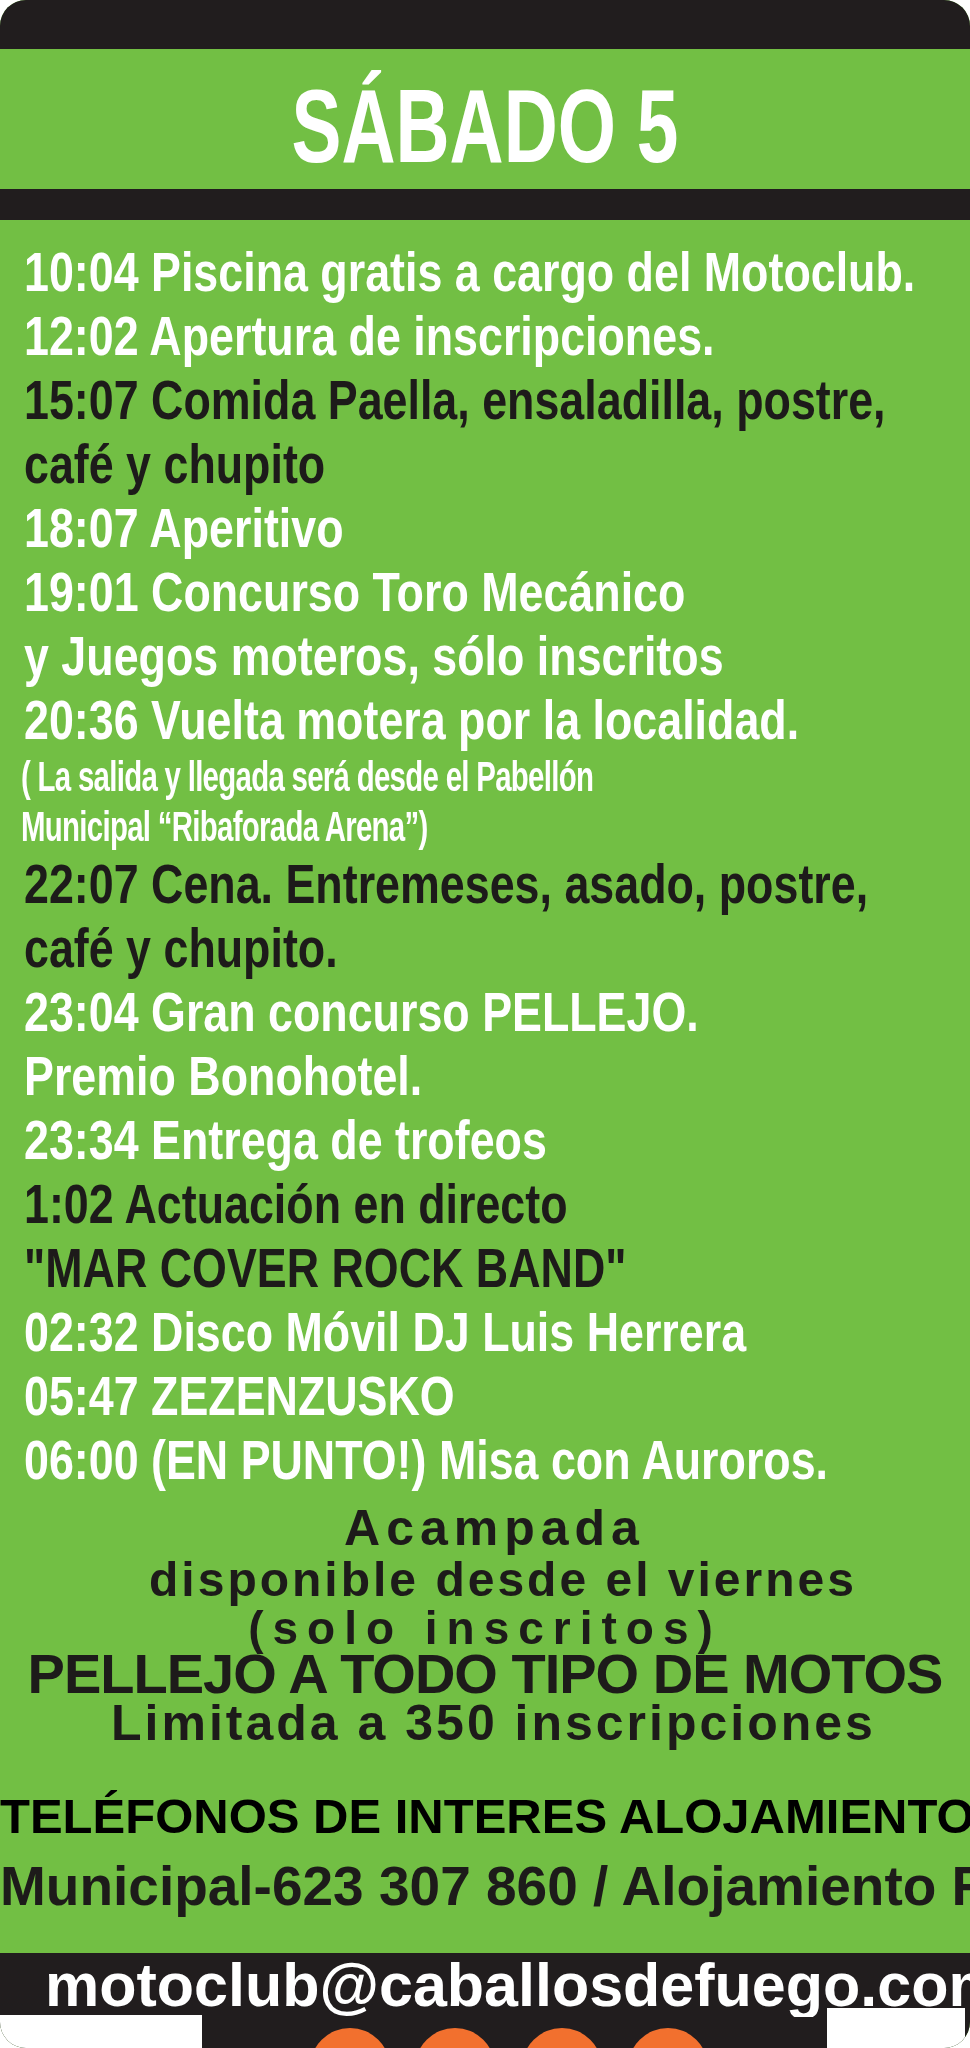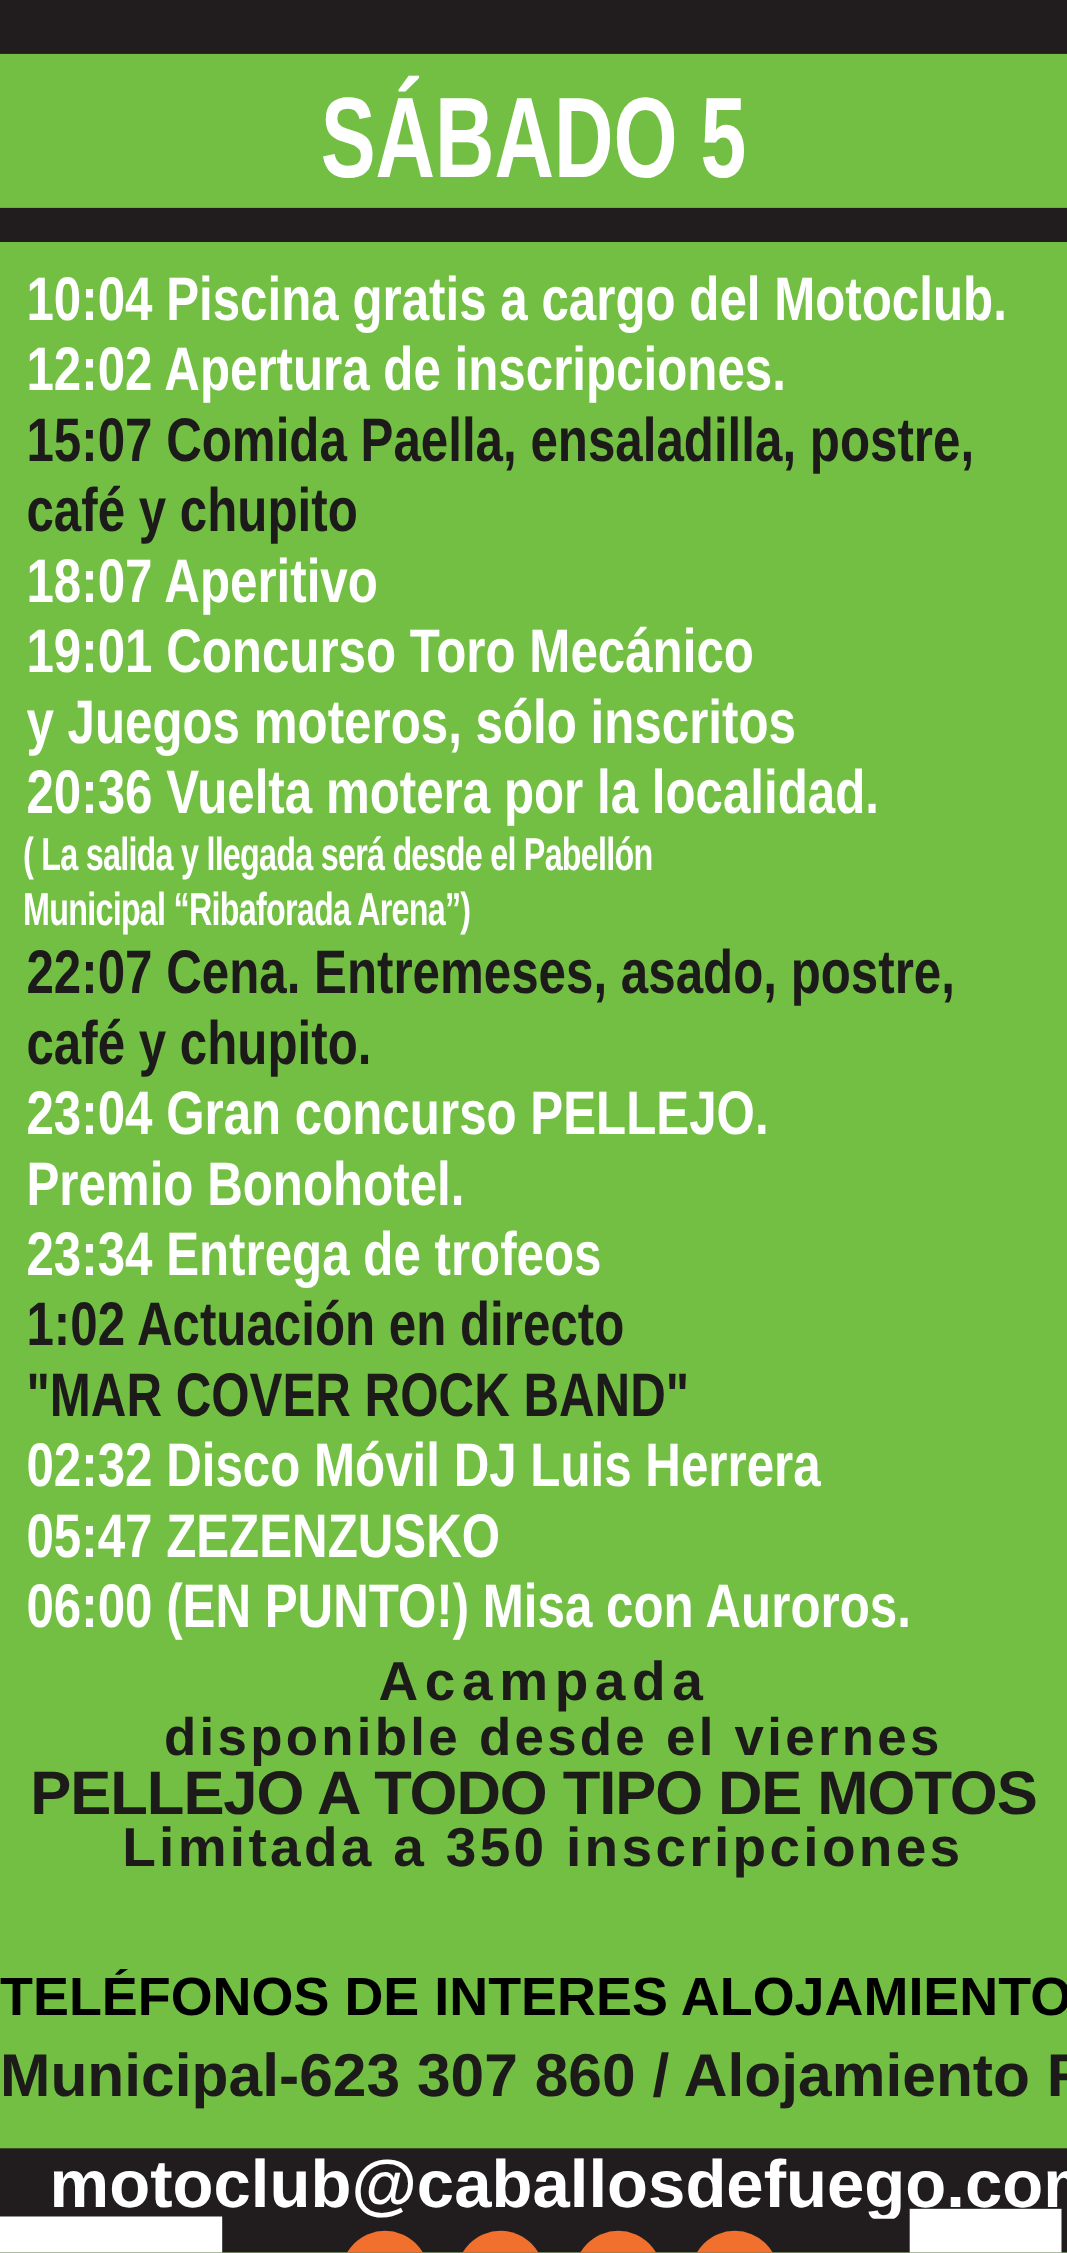--- a/index.html
+++ b/index.html
@@ -1,20 +1,21 @@
 <!DOCTYPE html>
 <html><head>
 <meta charset="utf-8">
 <style>
   html,body{margin:0;padding:0;background:#ffffff;}
   .poster{
     position:relative;width:970px;height:2048px;overflow:hidden;
     background:#72bf44;
     font-family:"Liberation Sans", sans-serif;
     font-weight:bold;
+    border-radius:26px;
   }
   .bar{position:absolute;left:0;width:970px;background:#211d1e;}
   .top-bar{top:0;height:49px;}
   .sep-bar{top:189px;height:31px;}
   .title{
     position:absolute;top:74px;left:0;width:970px;height:110px;
     color:#ffffff;font-size:104px;line-height:104px;text-align:center;
     transform:scaleX(0.72);transform-origin:center;white-space:nowrap;
   }
   .schedule{position:absolute;top:240px;left:0;width:916px;}
@@ -87,20 +88,21 @@
       <div class="sch-line big black">1:02 Actuación en directo</div>
       <div class="sch-line big black">"MAR COVER ROCK BAND"</div>
       <div class="sch-line big white">02:32 Disco Móvil DJ Luis Herrera</div>
       <div class="sch-line big white">05:47 ZEZENZUSKO</div>
       <div class="sch-line big white">06:00 (EN PUNTO!) Misa con Auroros.</div>
     </div>
 
   <div class="camping">
     <div class="camp-1">Acampada</div>
     <div class="camp-2">disponible desde el viernes</div>
+    <div class="camp-3">(solo inscritos)</div>
     <div class="camp-4">PELLEJO A TODO TIPO DE MOTOS</div>
     <div class="camp-5">Limitada a 350 inscripciones</div>
   </div>
 
   <div class="contact-heading">TELÉFONOS DE INTERES ALOJAMIENTO</div>
 
   <div class="contact-phones">Municipal-623 307 860 / Alojamiento Rural</div>
 
   <div class="footer-bar">
     <div class="email">motoclub@caballosdefuego.com</div>

